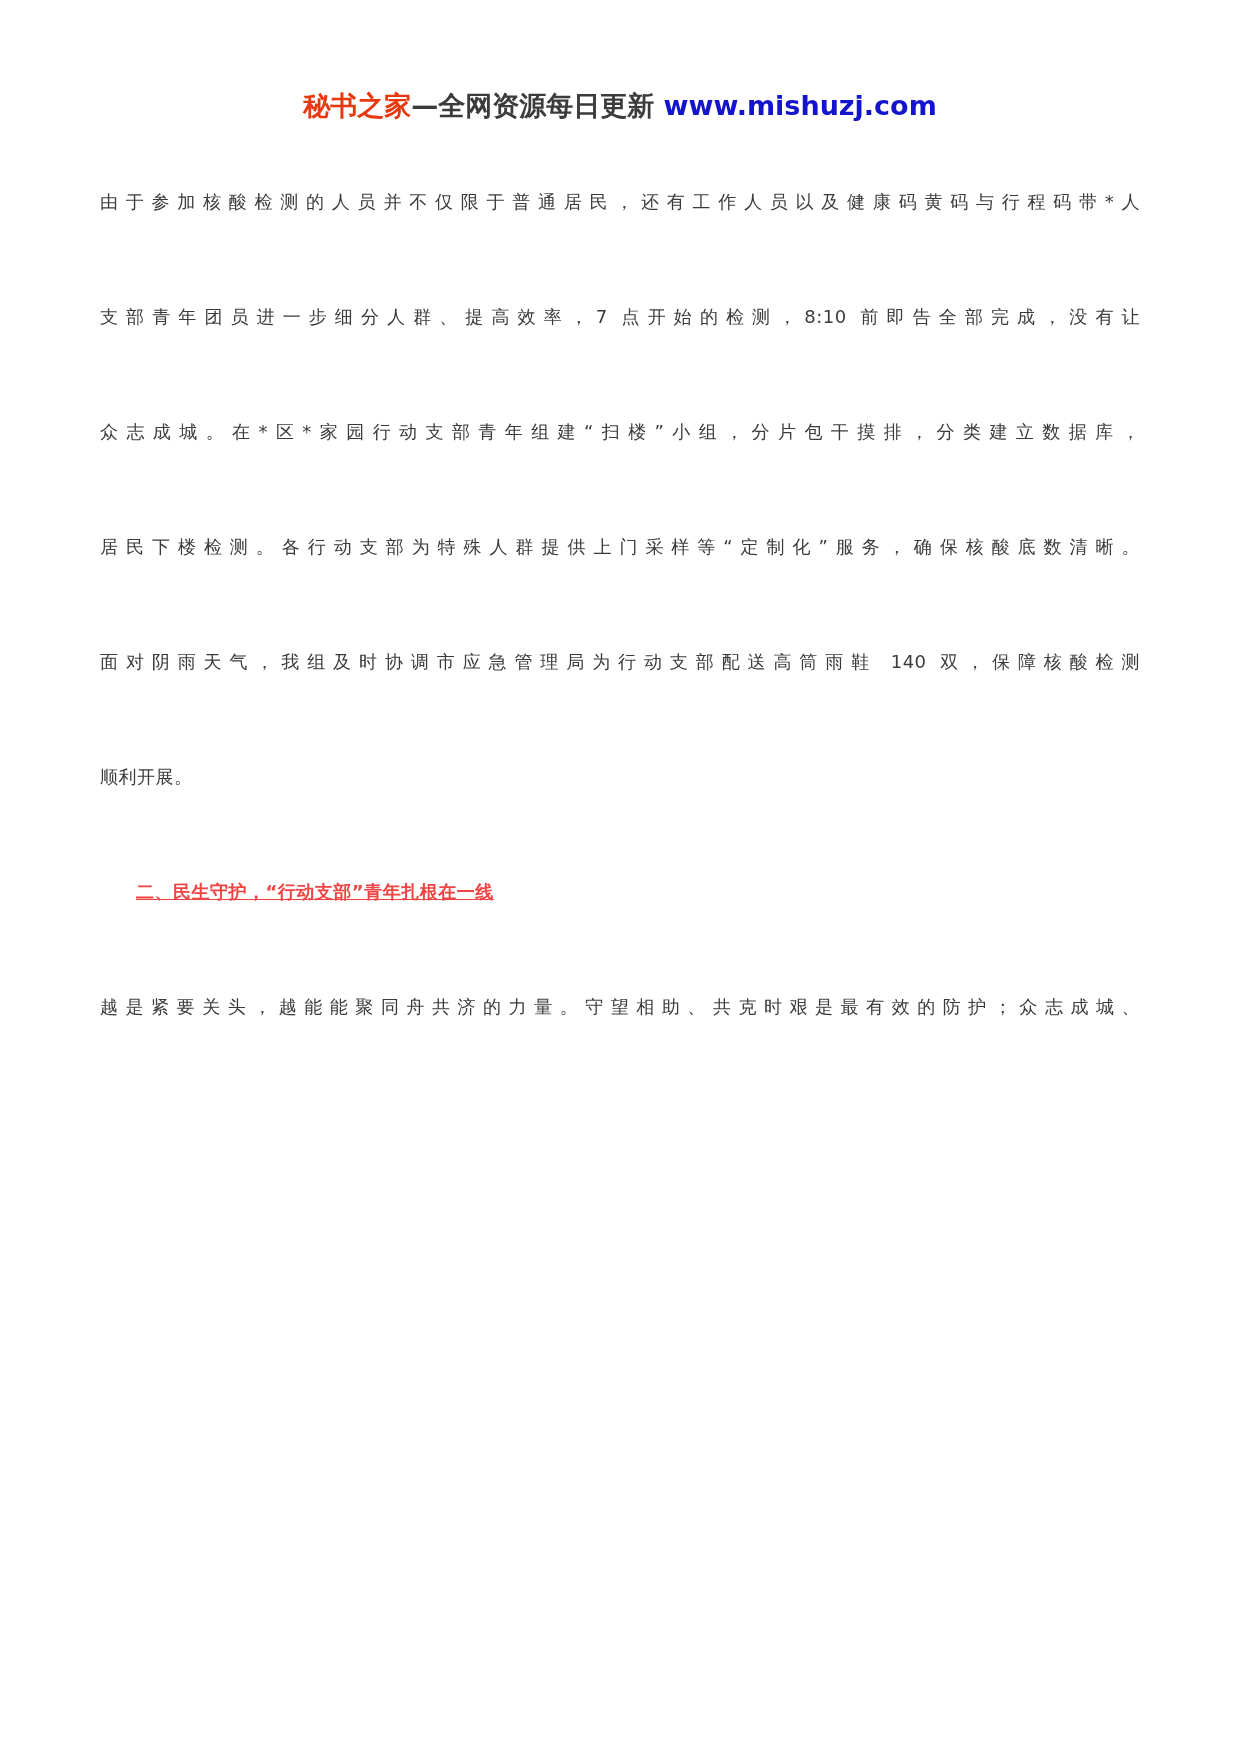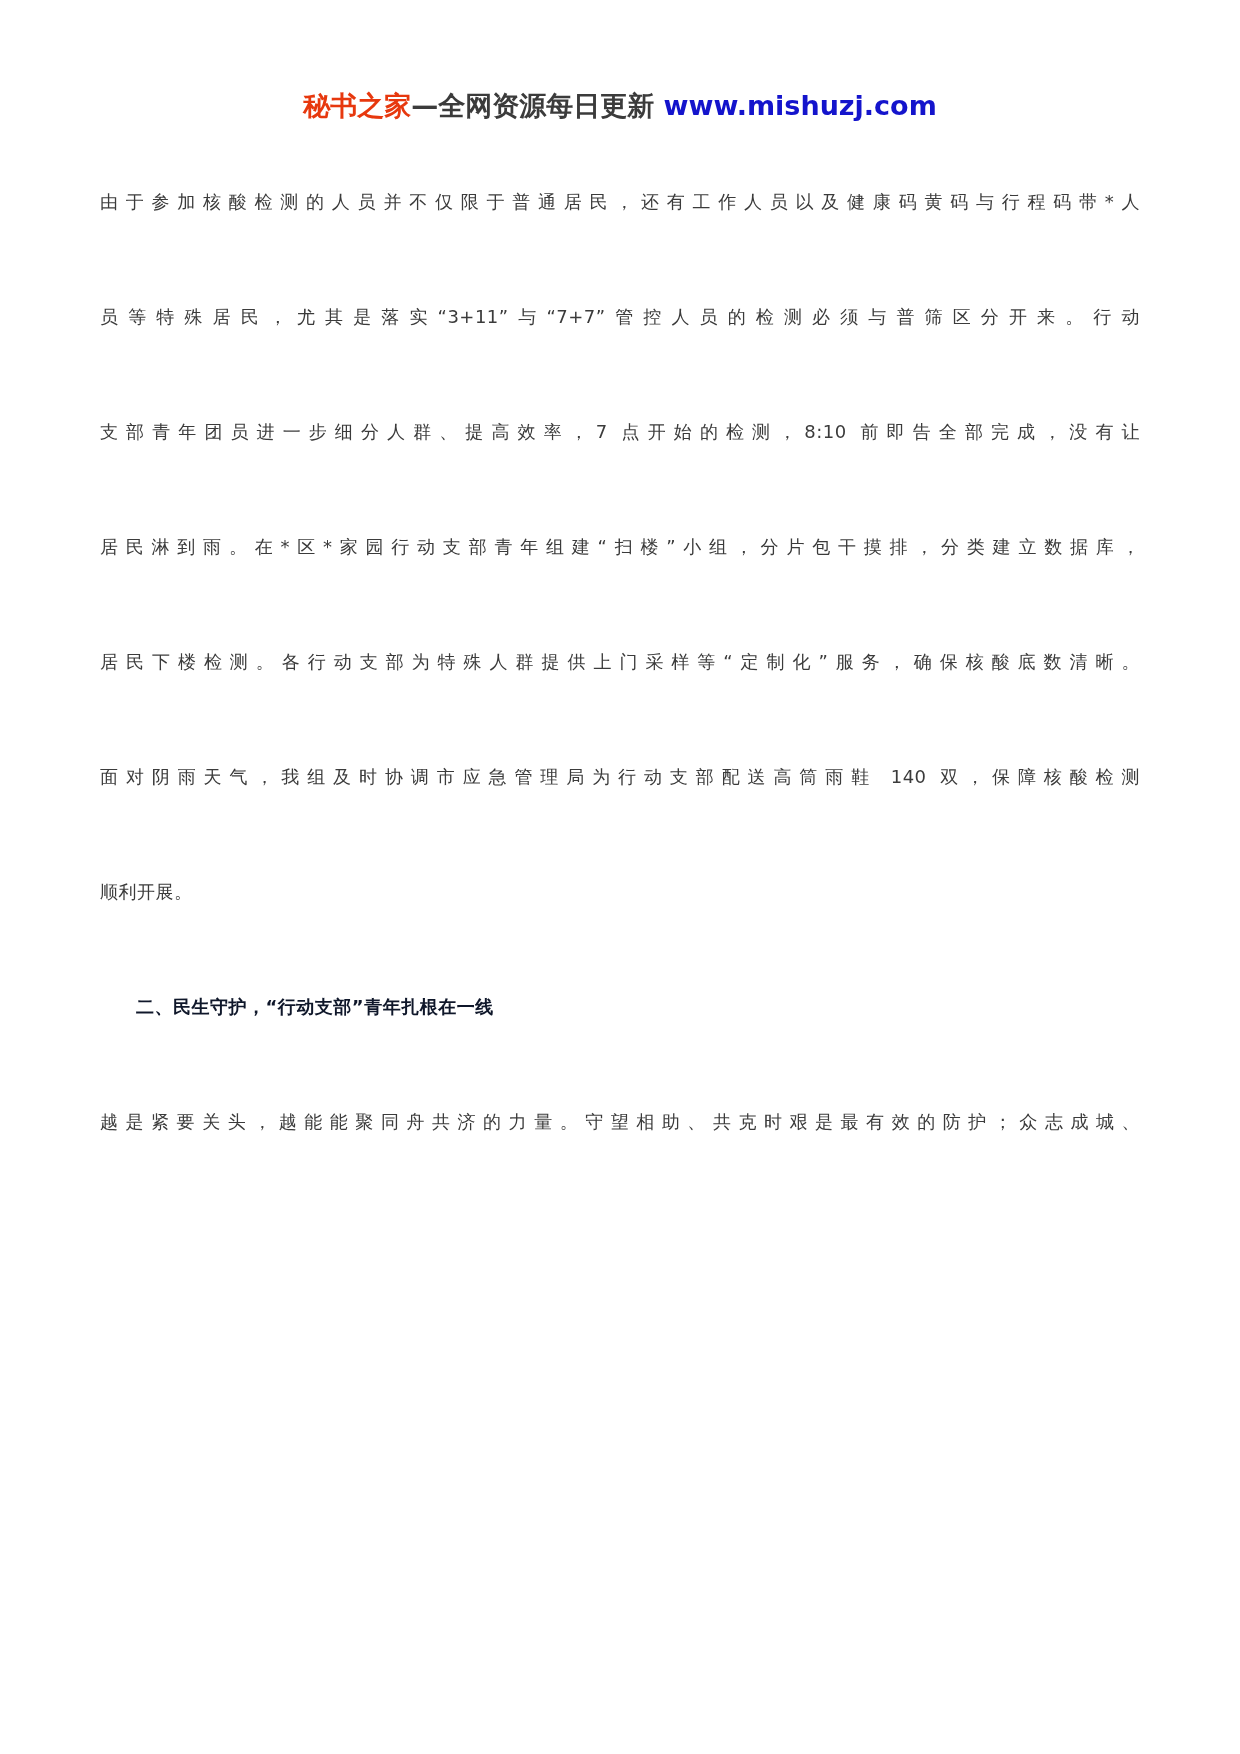--- a/index.html
+++ b/index.html
@@ -37,40 +37,40 @@
     white-space: normal;
   }
   .line.last {
     text-align-last: left;
   }
   .line.indent {
     text-indent: 2em;
   }
   .heading {
     font-weight: bold;
-    color: #0f172a;
+    color: #ef4444;
     text-align-last: left;
     text-indent: 2em;
+    text-decoration: underline;
   }
 </style>
 </head>
 <body>
 
 <div class="page">
 
   <div class="doc-header">
     <span class="brand">秘书之家</span><span class="tagline">—全网资源每日更新 </span><a class="site-url" href="#">www.mishuzj.com</a>
   </div>
 
   <div class="body-text">
 
     <div class="line">由于参加核酸检测的人员并不仅限于普通居民，还有工作人员以及健康码黄码与行程码带*人</div>
-    <div class="line">员等特殊居民，尤其是落实“3+11”与“7+7”管控人员的检测必须与普筛区分开来。行动</div>
     <div class="line">支部青年团员进一步细分人群、提高效率，7 点开始的检测，8:10 前即告全部完成，没有让</div>
-    <div class="line">居民淋到雨。在*区*家园行动支部青年组建“扫楼”小组，分片包干摸排，分类建立数据库，</div>
+    <div class="line">众志成城。在*区*家园行动支部青年组建“扫楼”小组，分片包干摸排，分类建立数据库，</div>
     <div class="line">居民下楼检测。各行动支部为特殊人群提供上门采样等“定制化”服务，确保核酸底数清晰。</div>
     <div class="line">面对阴雨天气，我组及时协调市应急管理局为行动支部配送高筒雨鞋 140 双，保障核酸检测</div>
     <div class="line last">顺利开展。</div>
 
     <div class="line heading">二、民生守护，“行动支部”青年扎根在一线</div>
 
     <div class="line">越是紧要关头，越能能聚同舟共济的力量。守望相助、共克时艰是最有效的防护；众志成城、</div>
 
   </div>
 

